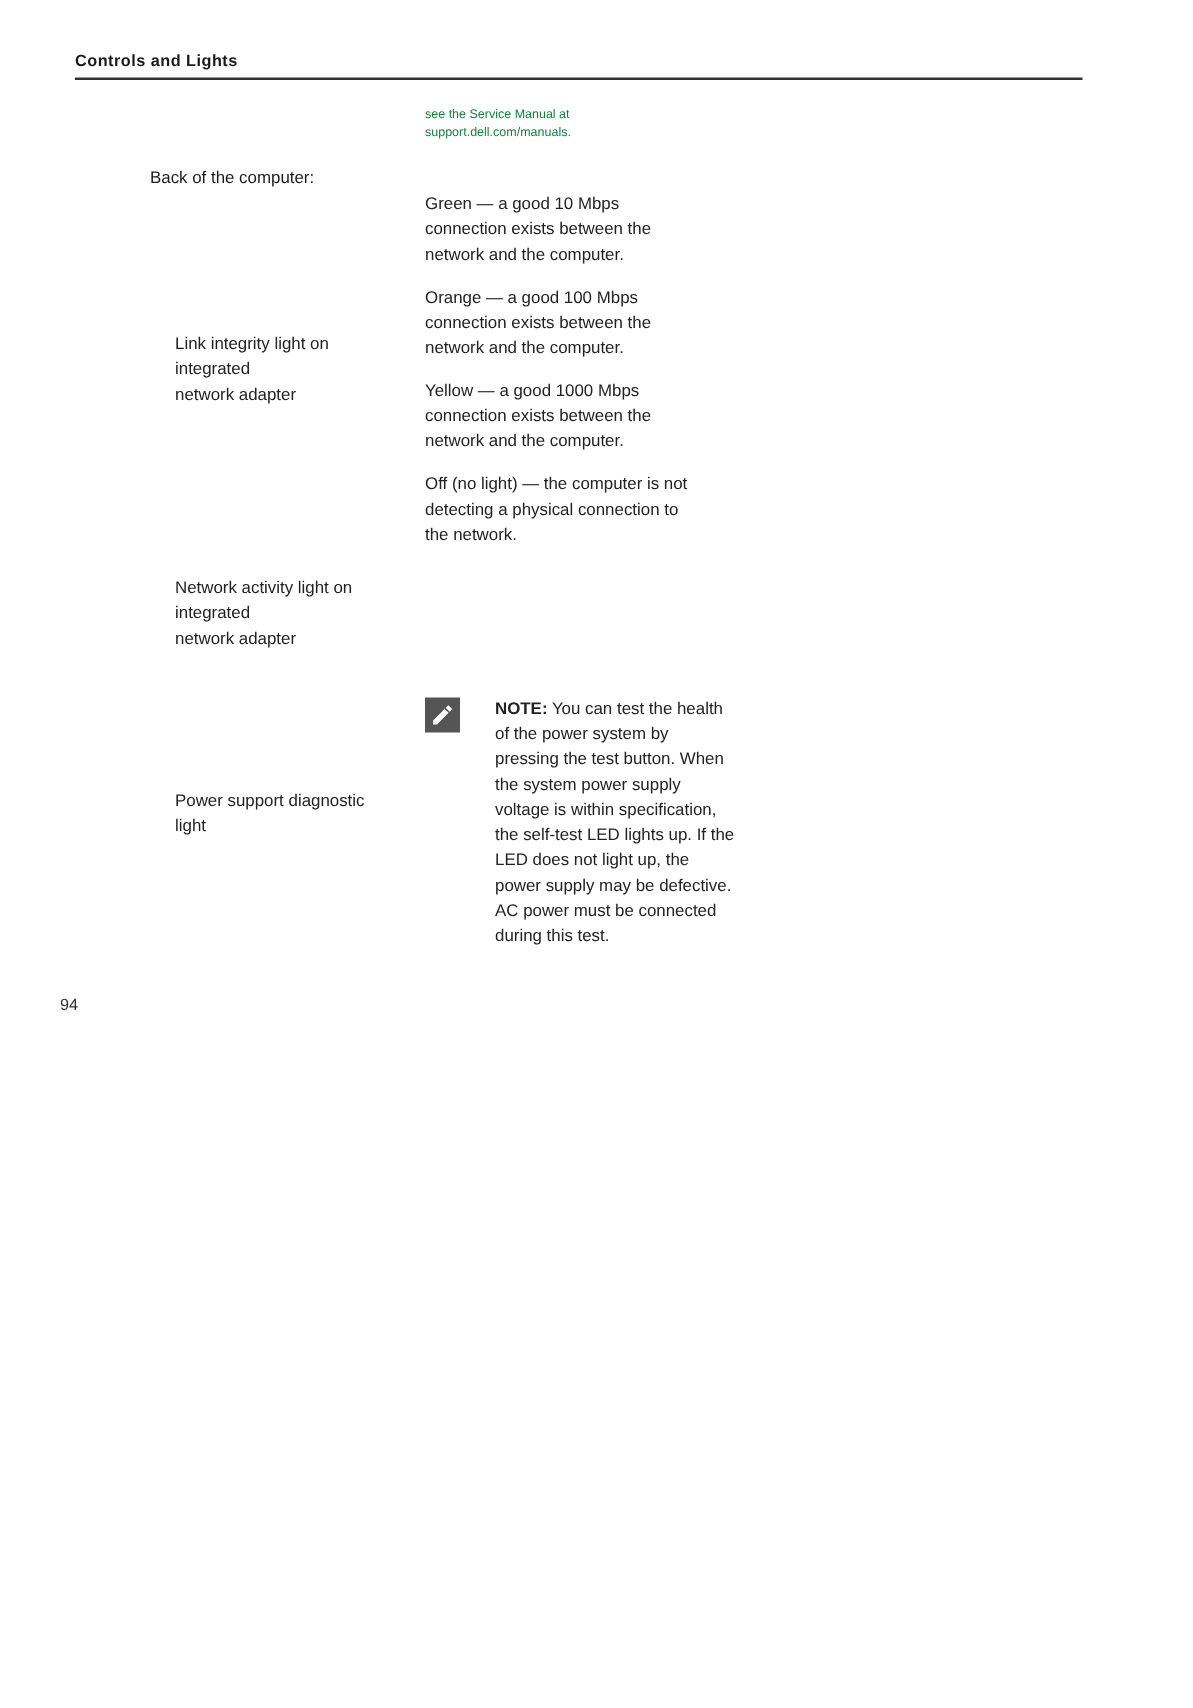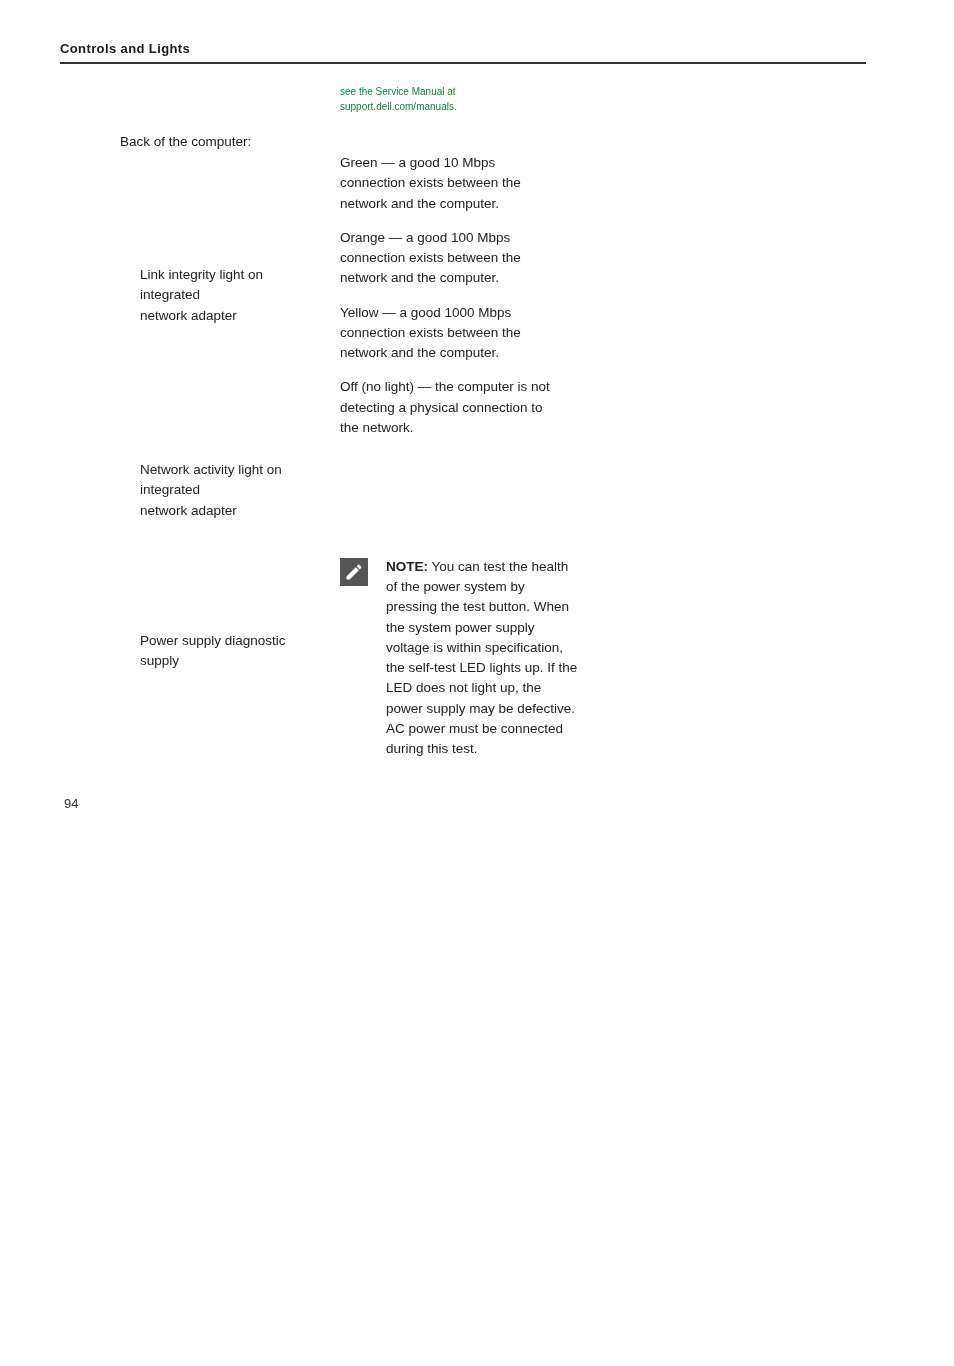--- a/index.html
+++ b/index.html
@@ -81,21 +81,21 @@
     }
 
     .col-value .value-entry:last-child {
       margin-bottom: 0;
     }
 
     .note-box {
       display: flex;
       align-items: flex-start;
       margin-top: 14px;
-      gap: 18px;
+      gap: 28px;
     }
 
     .note-icon {
       width: 28px;
       height: 28px;
       min-width: 28px;
       background: #555;
       display: flex;
       align-items: center;
       justify-content: center;
@@ -114,21 +114,21 @@
       color: #222;
     }
 
     .note-content strong {
       font-weight: bold;
     }
 
     .page-number {
       position: absolute;
       bottom: 30px;
-      left: 64px;
+      left: 48px;
       font-size: 13px;
       color: #333;
     }
   </style>
 </head>
 <body>
 
 <div class="page-container">
 
   <div class="header-section">
@@ -164,21 +164,21 @@
     </div>
 
     <div class="table-row">
       <div class="col-label">
         Network activity light on integrated<br>network adapter
       </div>
     </div>
 
     <div class="table-row">
       <div class="col-label">
-        Power supply diagnostic supply
+        Power support diagnostic light
       </div>
       <div class="col-value">
 
         <div class="note-box">
           <div class="note-icon">
             <svg viewBox="0 0 24 24">
               <path d="M3 17.25V21h3.75L17.81 9.94l-3.75-3.75L3 17.25zM20.71 7.04c.39-.39.39-1.02 0-1.41l-2.34-2.34c-.39-.39-1.02-.39-1.41 0l-1.83 1.83 3.75 3.75 1.83-1.83z"></path>
             </svg>
           </div>
           <div class="note-content">

